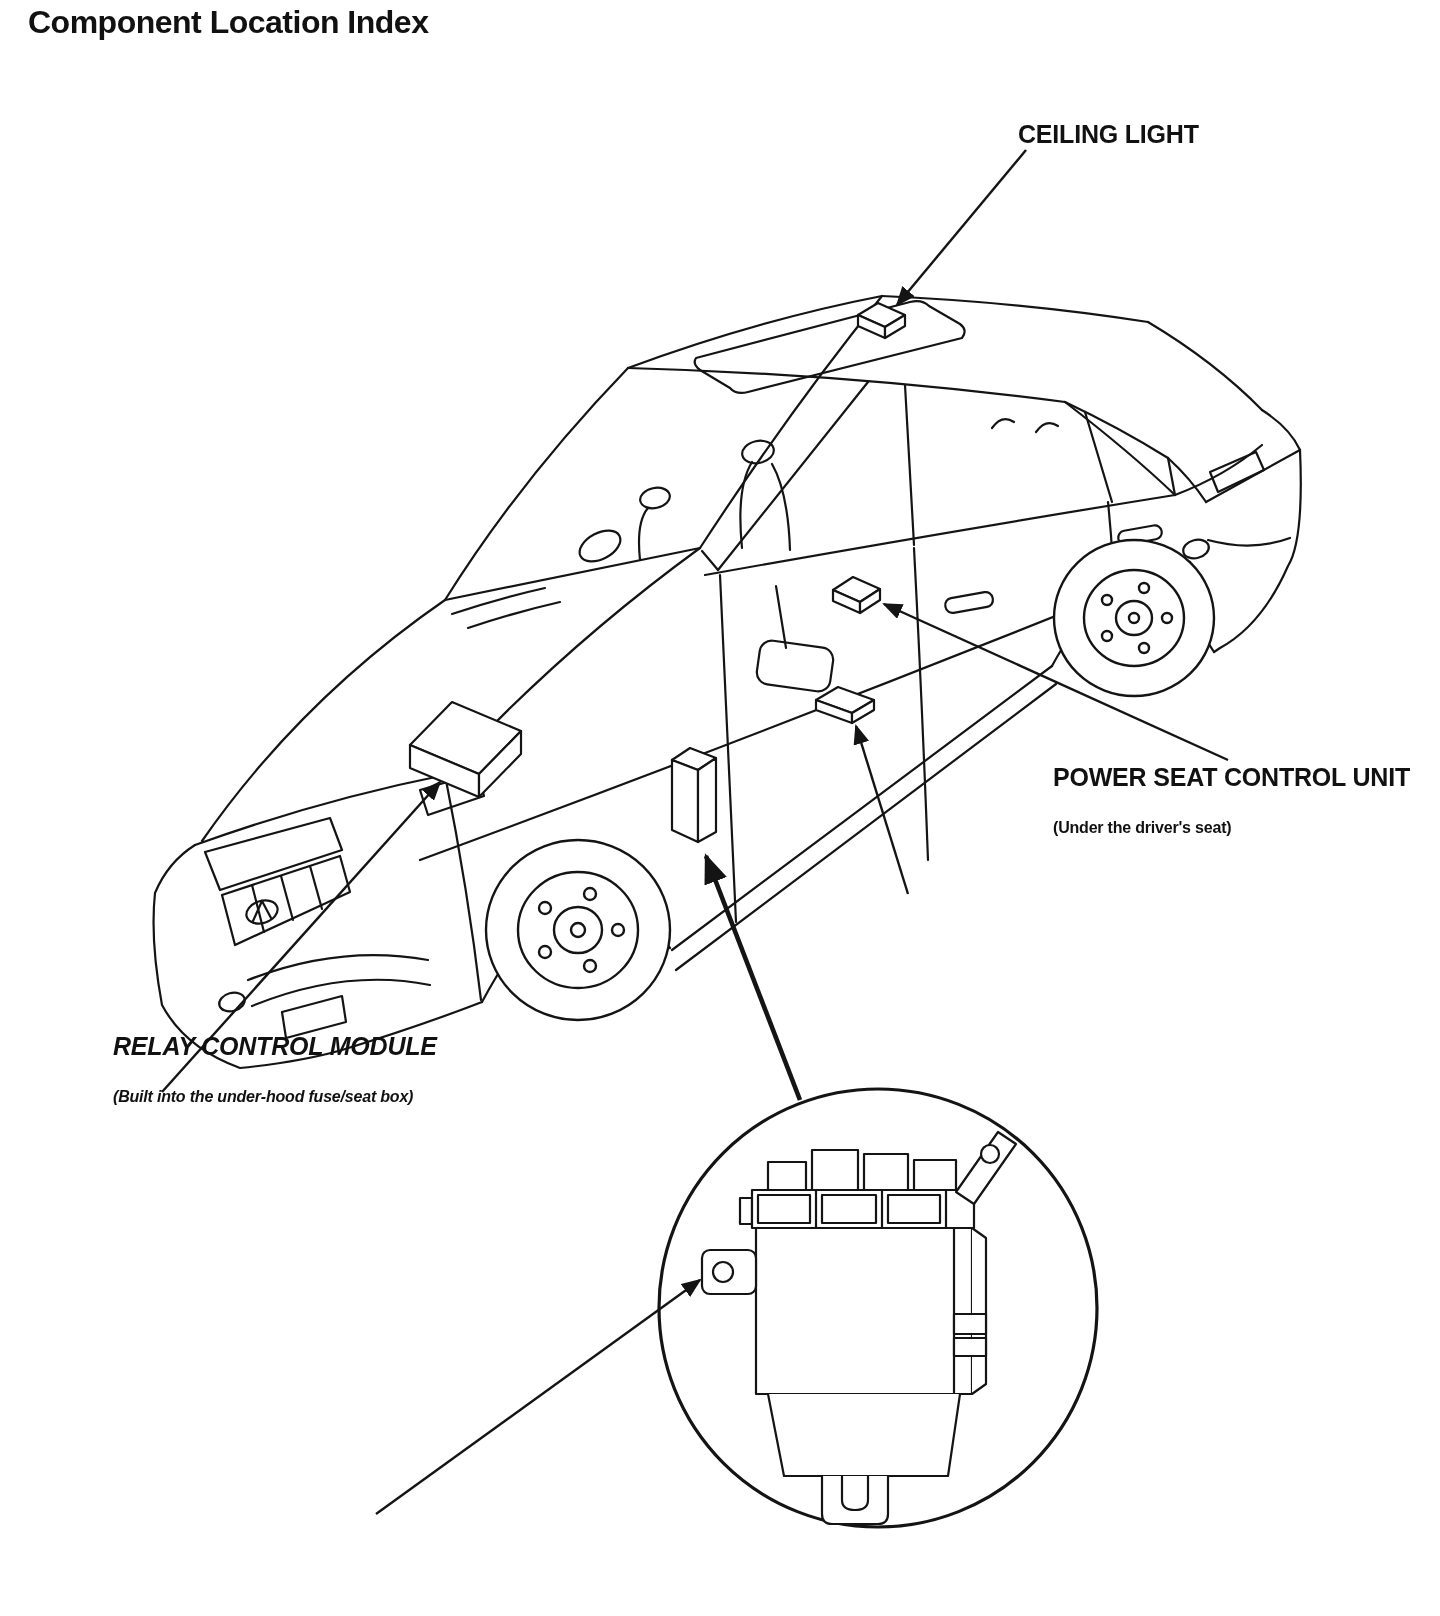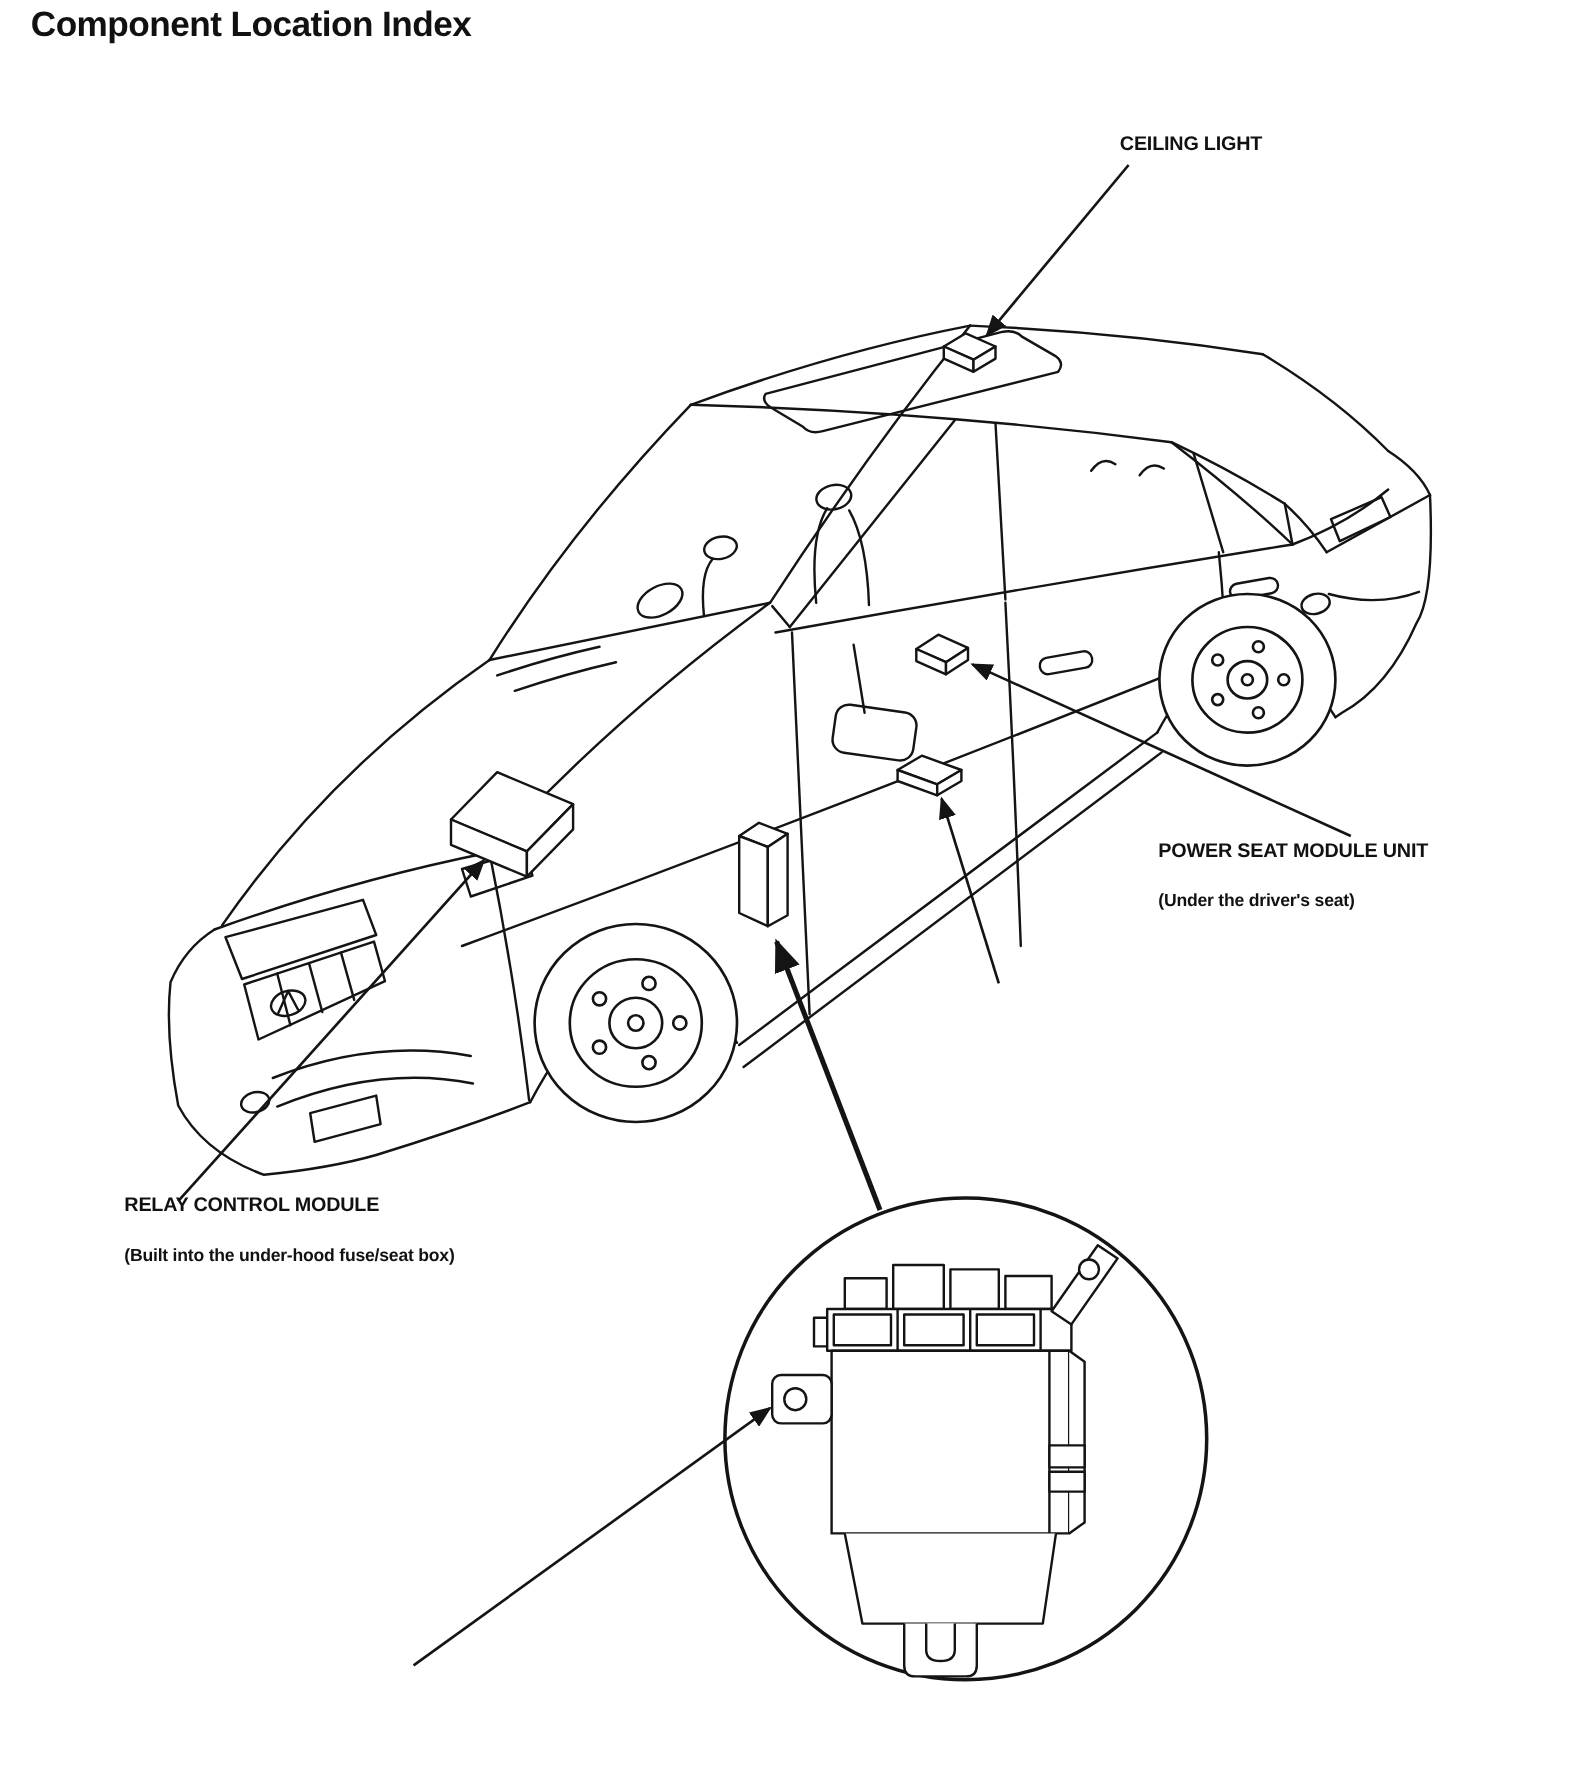--- a/index.html
+++ b/index.html
@@ -6,21 +6,21 @@
   .page{
     position:relative;width:1440px;height:1616px;background:#ffffff;
     font-family:"Liberation Sans", sans-serif;color:#111111;overflow:hidden;
   }
   .page-title{
     position:absolute;left:28px;top:4px;margin:0;
     font-size:32px;font-weight:800;letter-spacing:-0.5px;color:#111111;
   }
   .diagram-svg{position:absolute;left:0;top:0;}
   .callout{position:absolute;line-height:1.15;}
-  .callout .t{font-size:18px;font-weight:700;letter-spacing:-0.2px;white-space:nowrap;}
+  .callout .t{font-size:25px;font-weight:700;letter-spacing:-0.2px;white-space:nowrap;}
   .callout .s{font-size:16px;font-weight:700;letter-spacing:-0.2px;white-space:nowrap;margin-top:27px;}
 </style>
 </head>
 <body>
 
 <div class="page">
 
   <h1 class="page-title">Component Location Index</h1>
 
   <svg class="diagram-svg" width="1440" height="1616" viewBox="0 0 1440 1616" xmlns="http://www.w3.org/2000/svg">
@@ -204,24 +204,24 @@
       <line x1="376" y1="1514" x2="700" y2="1280" marker-end="url(#arrow)"></line>
       <line x1="800" y1="1100" x2="706" y2="856" stroke-width="4.6" marker-end="url(#arrowBig)"></line>
     </g>
   </svg>
 
   <div class="callout" style="left:1018px;top:120px;">
     <div class="t">CEILING LIGHT</div>
   </div>
 
   <div class="callout" style="left:1053px;top:763px;">
-    <div class="t">POWER SEAT MODULE UNIT</div>
+    <div class="t">POWER SEAT CONTROL UNIT</div>
     <div class="s">(Under the driver's seat)</div>
   </div>
 
 
-  <div class="callout" style="left:113px;top:1085px;">
+  <div class="callout" style="left:113px;top:1032px;font-style:italic;">
     <div class="t">RELAY CONTROL MODULE</div>
     <div class="s">(Built into the under-hood fuse/seat box)</div>
   </div>
 
 
 </div>
 
 </body></html>

